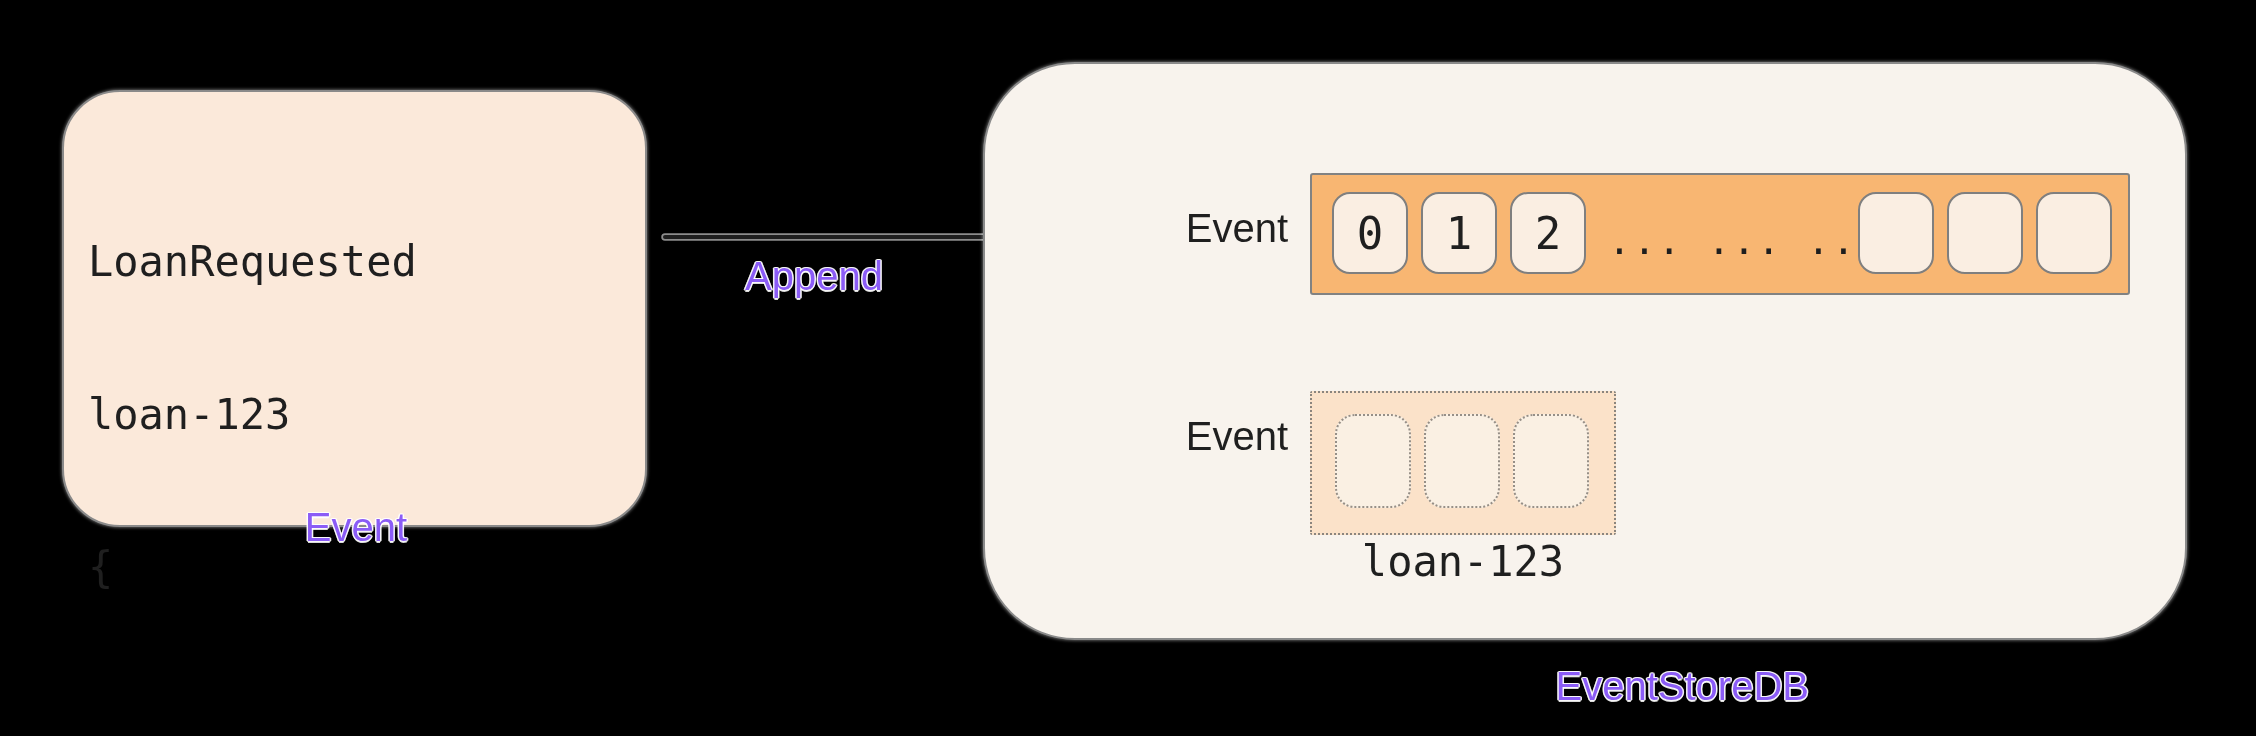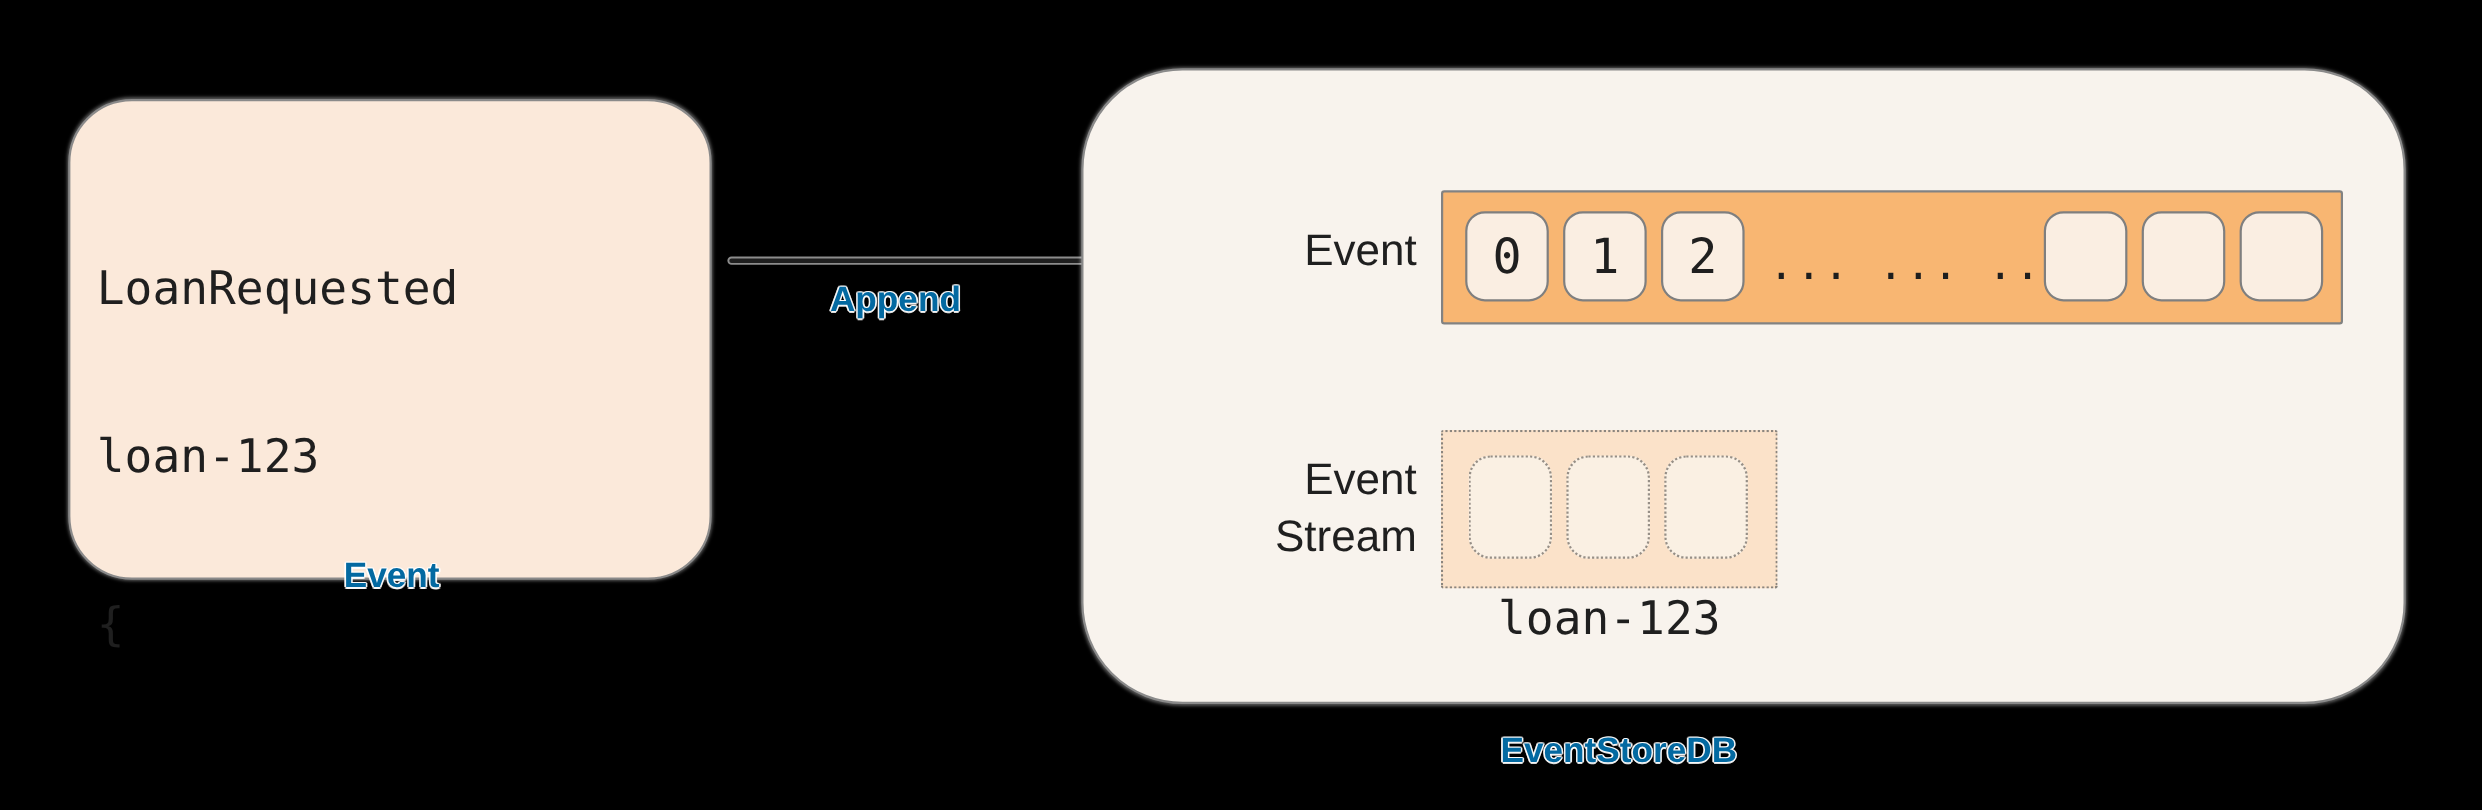--- a/index.html
+++ b/index.html
@@ -19,30 +19,30 @@
   }
   #event-code{
     left:86px;top:96px;
     font-family:"DejaVu Sans Mono", monospace;
     font-size:42px;line-height:51px;color:#1f1f1f;
     white-space:pre;
   }
 
   
   .outlined{
-    color:#0369a1;font-size:32px;font-weight:700;
+    color:#8b5cf6;font-size:40px;font-weight:400;
     text-shadow:
       -1.5px 0 0 rgba(255,255,255,.85), 1.5px 0 0 rgba(255,255,255,.85),
       0 -1.5px 0 rgba(255,255,255,.85), 0 1.5px 0 rgba(255,255,255,.85),
       -1px -1px 0 rgba(255,255,255,.6), 1px -1px 0 rgba(255,255,255,.6),
       -1px 1px 0 rgba(255,255,255,.6), 1px 1px 0 rgba(255,255,255,.6);
   }
   #event-card-label{left:156px;top:505px;width:400px;text-align:center;}
   #append-label{left:614px;top:254px;width:400px;text-align:center;}
-  #store-label{left:1364px;top:664px;width:400px;text-align:left;}
+  #store-label{left:1409px;top:664px;width:400px;text-align:right;}
 
   
   #arrows{left:0;top:0;width:2256px;height:736px;pointer-events:none;}
 
   
   #store-box{
     left:983px;top:62px;width:1204px;height:578px;
     background:#f8f3ed;border:2.5px solid #8a8a8a;border-radius:92px;
     box-shadow:0 0 3px 1px rgba(255,255,255,.35);
     box-sizing:border-box;
@@ -140,21 +140,20 @@
     <div id="log-dots" class="abs">... ... ...</div>
     <div id="log-cells-empty" class="abs cell-row">
       <div class="log-cell"></div>
       <div class="log-cell"></div>
       <div class="log-cell"></div>
     </div>
   </div>
 
   <div id="stream-label" class="abs row-label">
     <div>Event</div>
-    <div>Stream</div>
   </div>
   <div id="stream-box" class="abs">
     <div id="stream-cells" class="abs cell-row">
       <div class="stream-cell"></div>
       <div class="stream-cell"></div>
       <div class="stream-cell"></div>
     </div>
   </div>
   <div id="stream-name" class="abs">loan-123</div>
 

